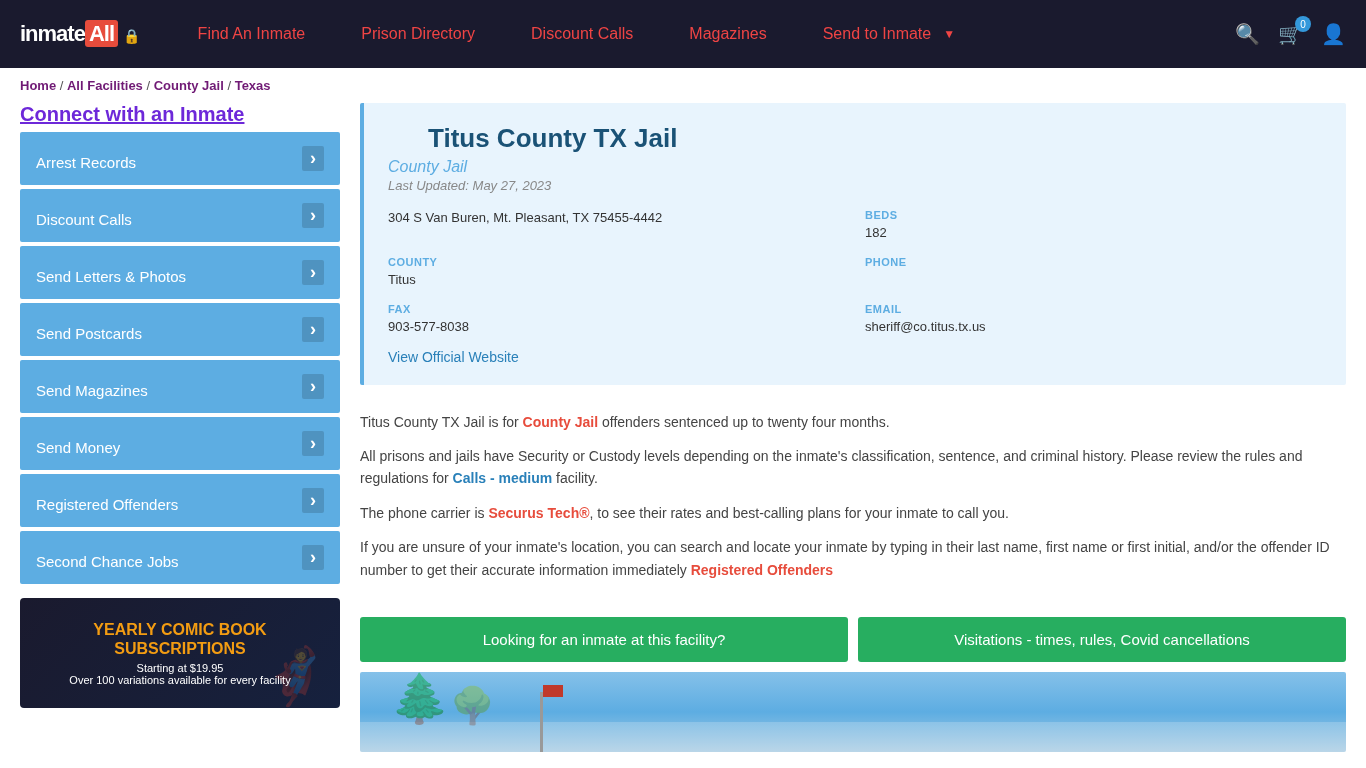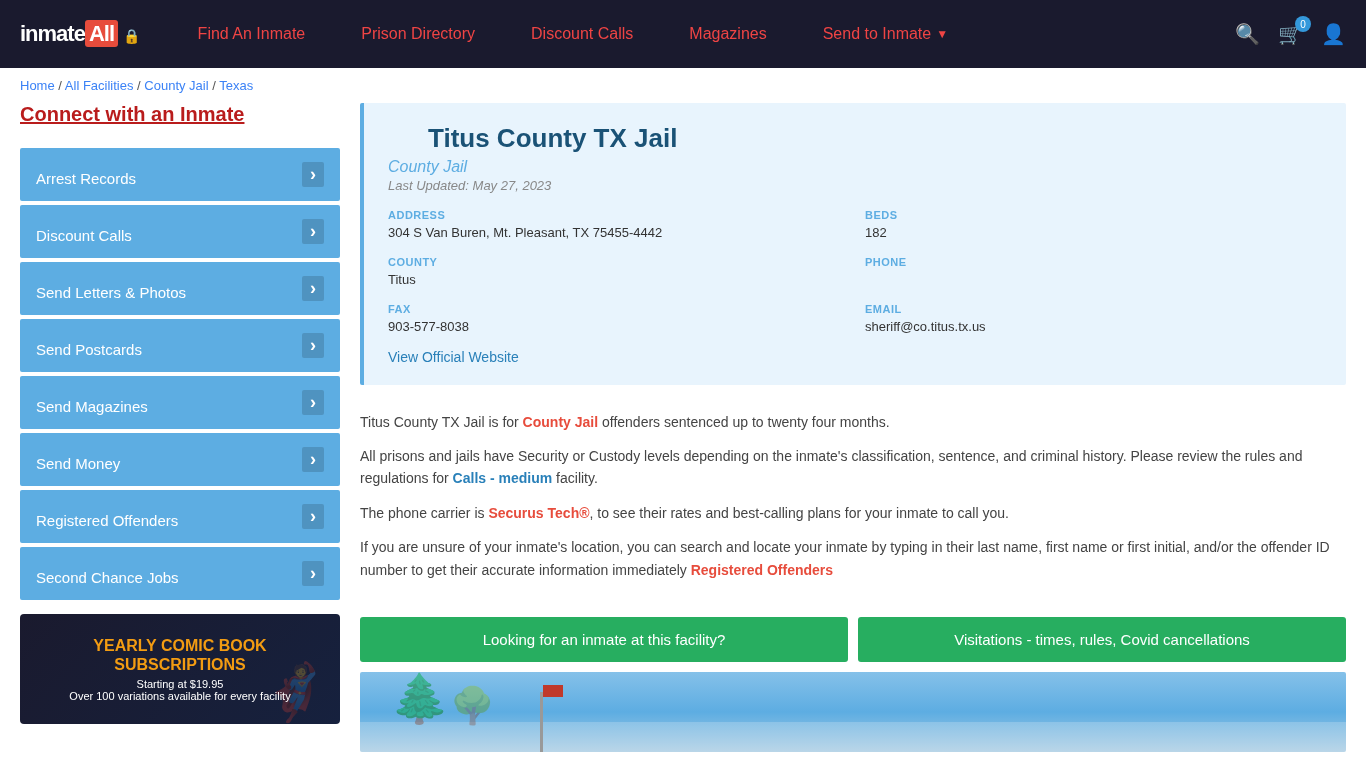--- a/index.html
+++ b/index.html
@@ -45,21 +45,21 @@
       padding: 0 28px;
       height: 68px;
       display: flex;
       align-items: center;
       cursor: pointer;
       white-space: nowrap;
     }
     .nav-send {
       display: flex;
       align-items: center;
-      gap: 1px;
+      gap: 8px;
       justify-content: center;
     }
     .nav-icons {
       display: flex;
       align-items: center;
       gap: 18px;
       margin-left: auto;
     }
     .nav-icon-btn {
       color: #ccc;
@@ -82,42 +82,42 @@
       display: flex;
       align-items: center;
       justify-content: center;
     }
 
     
     .breadcrumb {
       padding: 10px 20px;
       font-size: 13px;
     }
-    .breadcrumb a { color: #3b82f6; text-decoration: none; }
+    .breadcrumb a { color: #701a75; text-decoration: none; font-weight: bold; }
     .breadcrumb span { color: #555; }
 
     
     .main-layout {
       display: flex;
       padding: 0 20px 20px 20px;
       gap: 20px;
       max-width: 1366px;
     }
 
     
     .sidebar {
       width: 320px;
       flex-shrink: 0;
     }
     .sidebar-title {
       font-size: 20px;
       font-weight: bold;
       text-decoration: underline;
-      margin-bottom: 22px;
-      color: #b91c1c;
+      margin-bottom: 6px;
+      color: #6d28d9;
     }
     .sidebar-menu {
       display: flex;
       flex-direction: column;
       gap: 4px;
     }
     .sidebar-item {
       background: #5dade2;
       color: #fff;
       display: flex;
@@ -379,21 +379,20 @@
 
   <main class="content">
 
     <div class="facility-card">
       <div class="facility-name">Titus County TX Jail</div>
       <div class="facility-type">County Jail</div>
       <div class="facility-updated">Last Updated: May 27, 2023</div>
 
       <div class="facility-details">
         <div>
-          <div class="detail-label">ADDRESS</div>
           <div class="detail-value">304 S Van Buren, Mt. Pleasant, TX 75455-4442</div>
         </div>
         <div>
           <div class="detail-label">BEDS</div>
           <div class="detail-value">182</div>
         </div>
         <div>
           <div class="detail-label">COUNTY</div>
           <div class="detail-value">Titus</div>
         </div>

